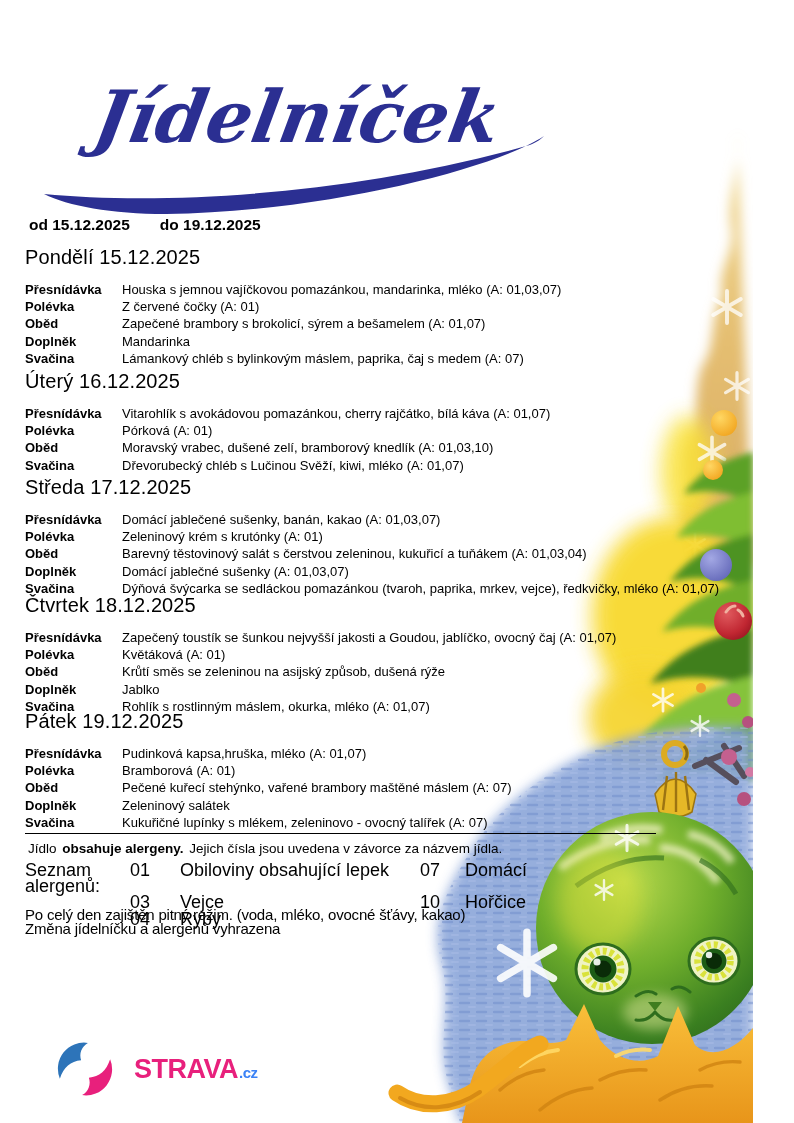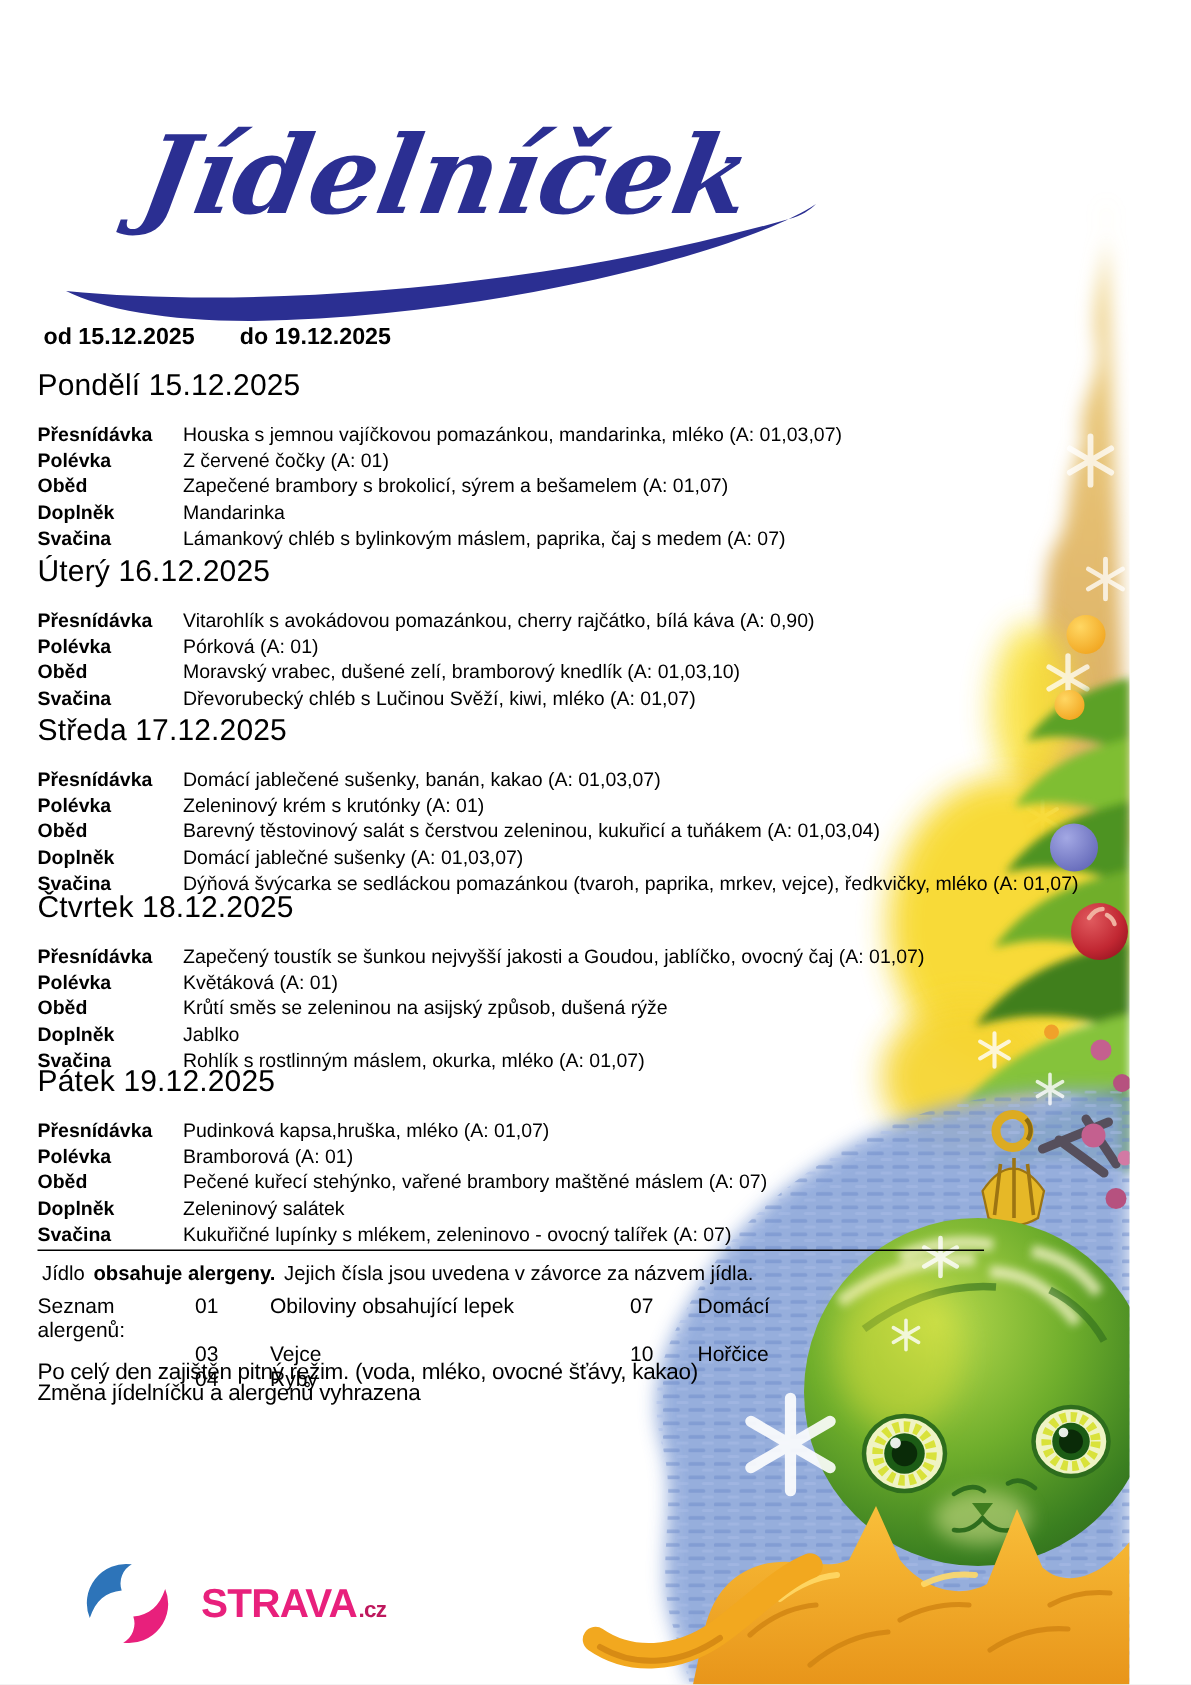--- a/index.html
+++ b/index.html
@@ -14,26 +14,26 @@
   .day{position:absolute;left:25px;right:0;}
   .day h2{margin:0 0 14px 0;font-size:20px;font-weight:normal;line-height:19px;letter-spacing:.1px;}
   .rows{font-size:13px;line-height:17.2px;}
   .meal-row{display:flex;}
   .meal-label{width:97px;flex-shrink:0;font-weight:bold;}
   .meal-text{white-space:nowrap;}
   .sep{position:absolute;left:25px;top:833px;width:631px;border:none;border-top:1.4px solid #000;margin:0;}
   .allerg-note{position:absolute;left:28px;top:841px;font-size:13.5px;}
   .allerg-note b{margin:0 2px;}
   .allerg-grid{position:absolute;left:25px;top:862px;display:grid;
-               grid-template-columns:105px 50px 240px 45px 160px;font-size:14px;line-height:16.2px;}
+               grid-template-columns:105px 50px 240px 45px 160px;font-size:18px;line-height:16.2px;}
   .small-notes{position:absolute;left:25px;top:908px;font-size:15px;line-height:13.5px;letter-spacing:-.2px;}
   .strava{position:absolute;left:56px;top:1040px;display:flex;align-items:center;gap:20px;}
   .strava-text{font-weight:bold;font-size:27px;letter-spacing:-.5px;color:#e8207c;
                font-family:"Liberation Sans",sans-serif;display:flex;align-items:baseline;}
-  .strava-text .cz{font-size:15px;color:#be185d;margin-left:1px;}
+  .strava-text .cz{font-size:15px;color:#3b82f6;margin-left:1px;}
 </style>
 </head>
 <body>
 
 <div class="page">
 
   <svg class="illu" width="794" height="1123" viewBox="0 0 794 1123">
     <defs>
       <clipPath id="band">
           <rect x="380" y="128" width="373" height="995"></rect>
@@ -226,21 +226,21 @@
             <span class="meal-text">Lámankový chléb s bylinkovým máslem, paprika, čaj s medem  (A: 07)</span>
           </div>
       </div>
     </section>
 
     <section class="day" style="top:372px">
       <h2>Úterý 16.12.2025</h2>
       <div class="rows">
         <div class="meal-row">
             <span class="meal-label">Přesnídávka</span>
-            <span class="meal-text">Vitarohlík s avokádovou pomazánkou, cherry rajčátko, bílá káva  (A: 0,90)</span>
+            <span class="meal-text">Vitarohlík s avokádovou pomazánkou, cherry rajčátko, bílá káva  (A: 01,07)</span>
           </div>
         <div class="meal-row">
             <span class="meal-label">Polévka</span>
             <span class="meal-text">Pórková  (A: 01)</span>
           </div>
         <div class="meal-row">
             <span class="meal-label">Oběd</span>
             <span class="meal-text">Moravský vrabec, dušené zelí, bramborový knedlík  (A: 01,03,10)</span>
           </div>
         <div class="meal-row">

